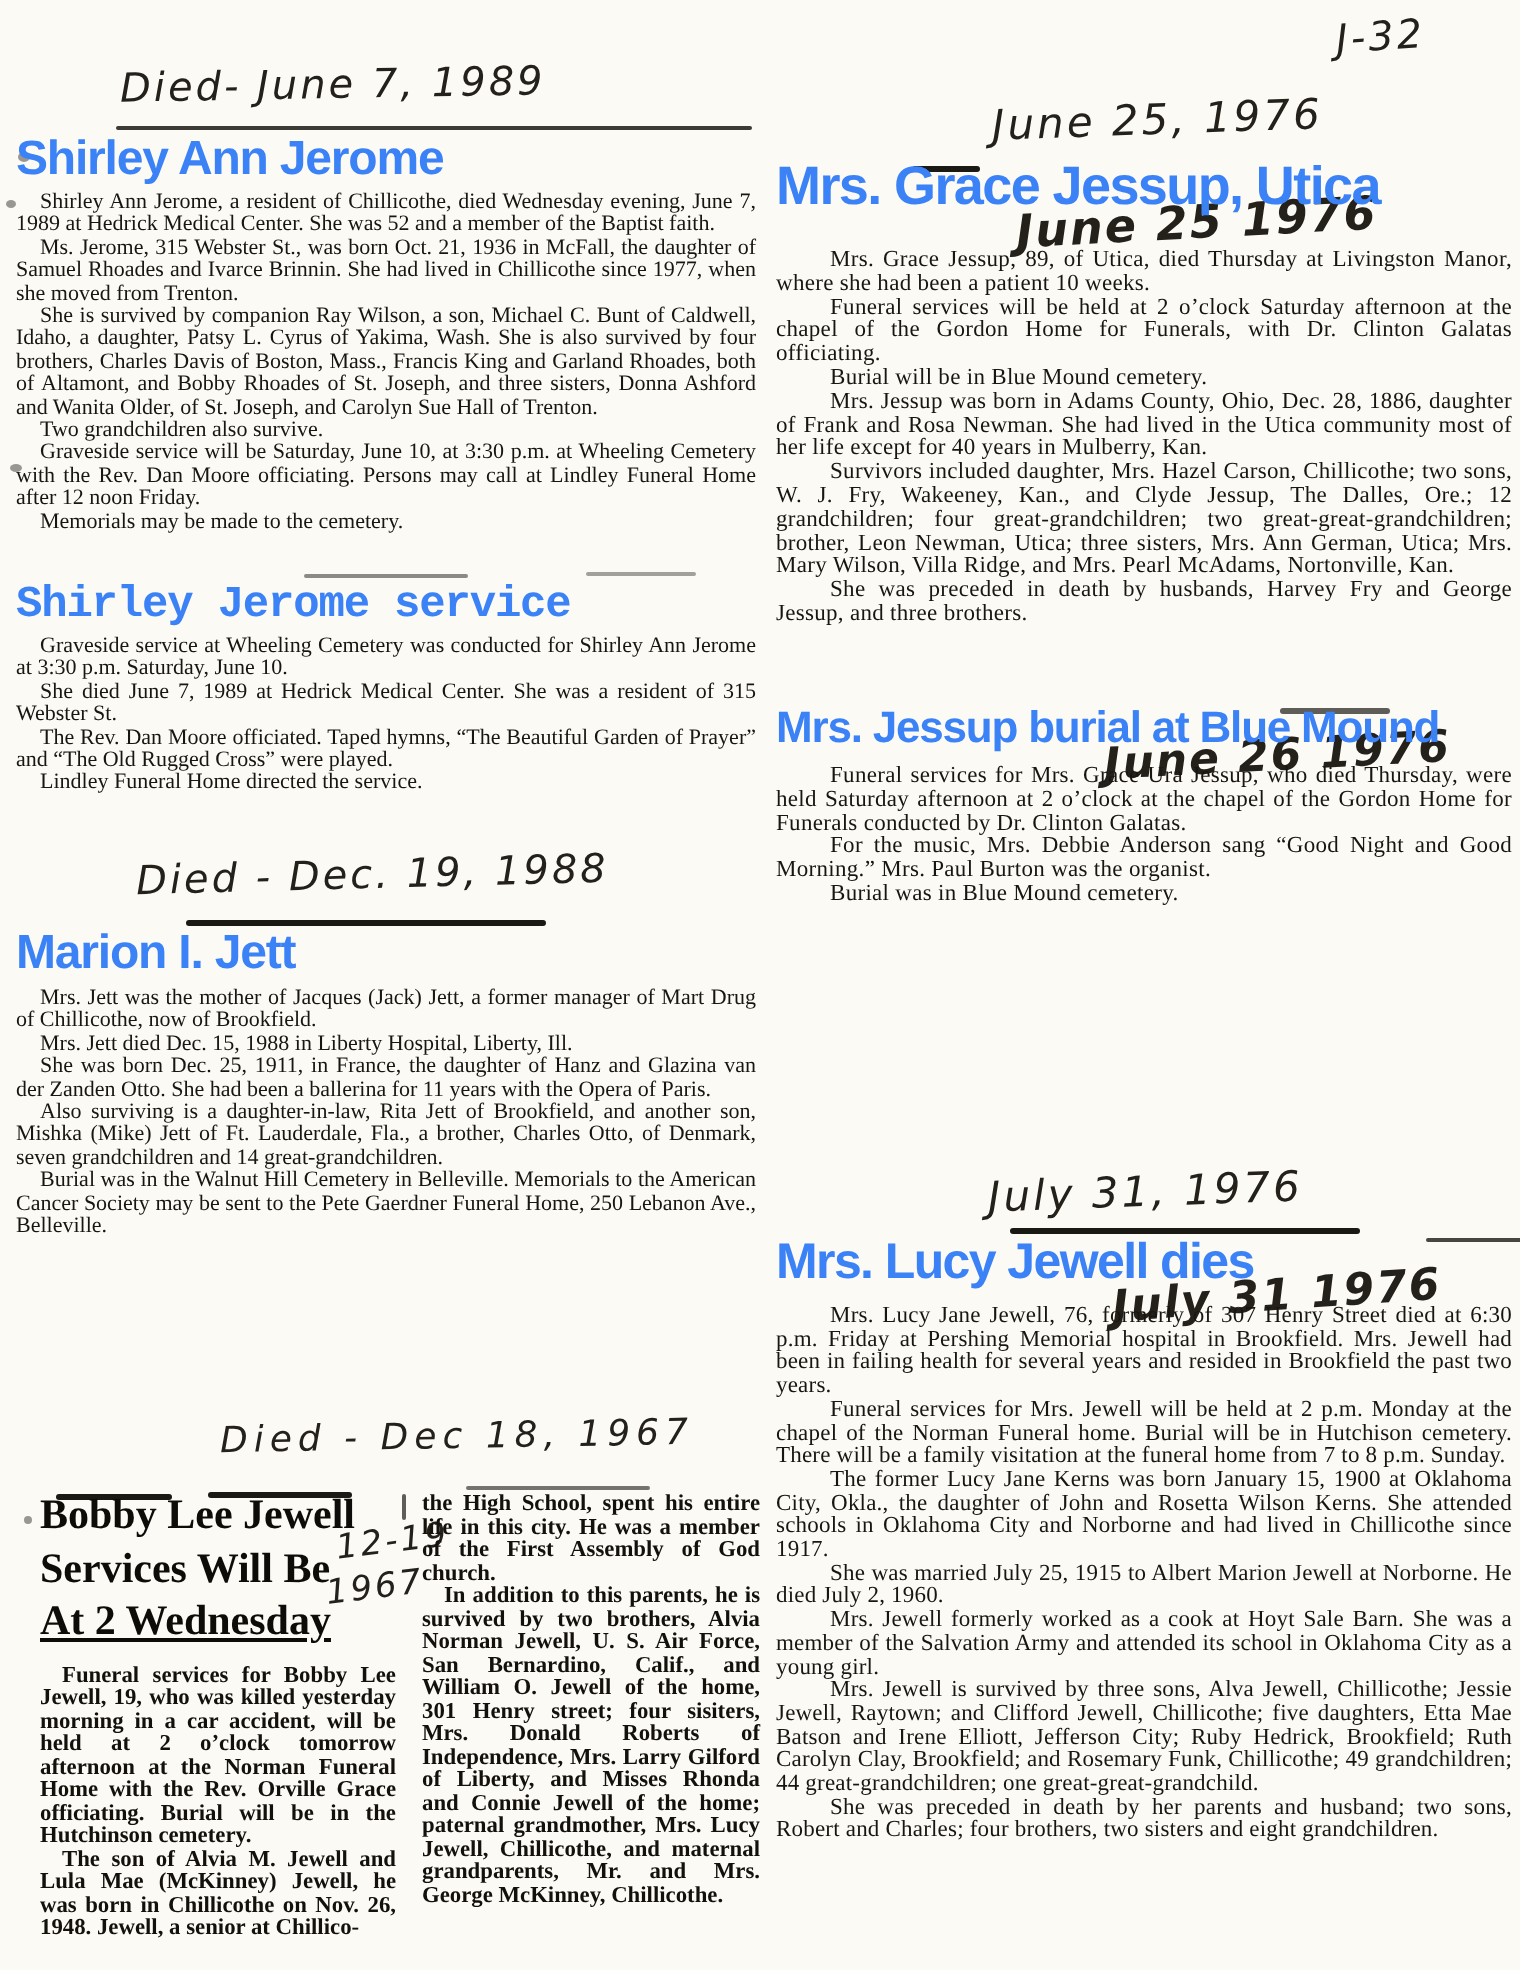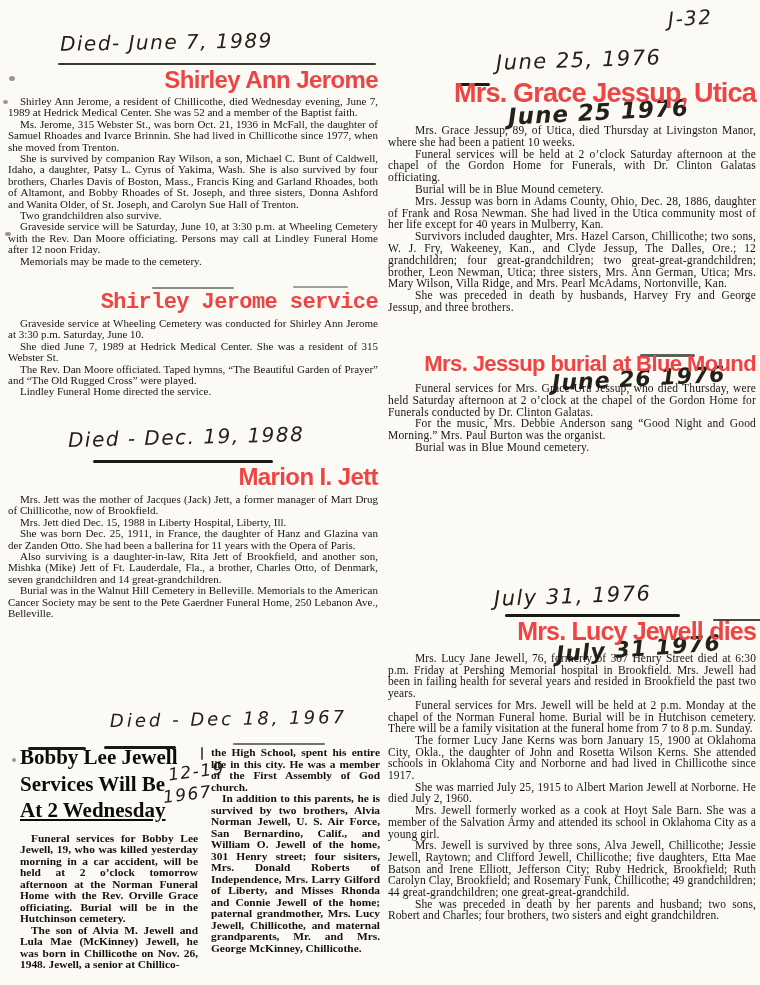--- a/index.html
+++ b/index.html
@@ -5,21 +5,21 @@
   html,body{margin:0;padding:0;background:#d8d6d0;}
   .page{
     position:relative;width:760px;height:985px;margin:0 auto;
     background:#fbfaf5;overflow:hidden;
     color:#17150f;font-family:"Liberation Serif",serif;
   }
   
   .article{position:absolute;}
   .article h2{
     margin:0;font-family:"Liberation Sans",sans-serif;font-weight:700;
-    text-align:right;color:#ef4444;letter-spacing:-0.6px;
+    text-align:left;color:#3b82f6;letter-spacing:-0.6px;
   }
   .nbody p{margin:0;text-align:justify;color:#191610;}
   #jerome{left:8px;top:66px;width:370px;}
   #jerome h2{font-size:24px;line-height:27px;}
   #jerome .nbody,#jservice .nbody,#jett .nbody{font-size:11px;line-height:11.4px;margin-top:3px;}
   #jerome .nbody p,#jservice .nbody p,#jett .nbody p{text-indent:12px;}
   #jservice{left:8px;top:283px;width:370px;}
   #jservice h2{font-size:22px;line-height:25px;padding-top:7px;font-family:Liberation Mono, monospace;}
   #jett{left:8px;top:463px;width:370px;}
   #jett h2{font-size:24px;line-height:28px;}

